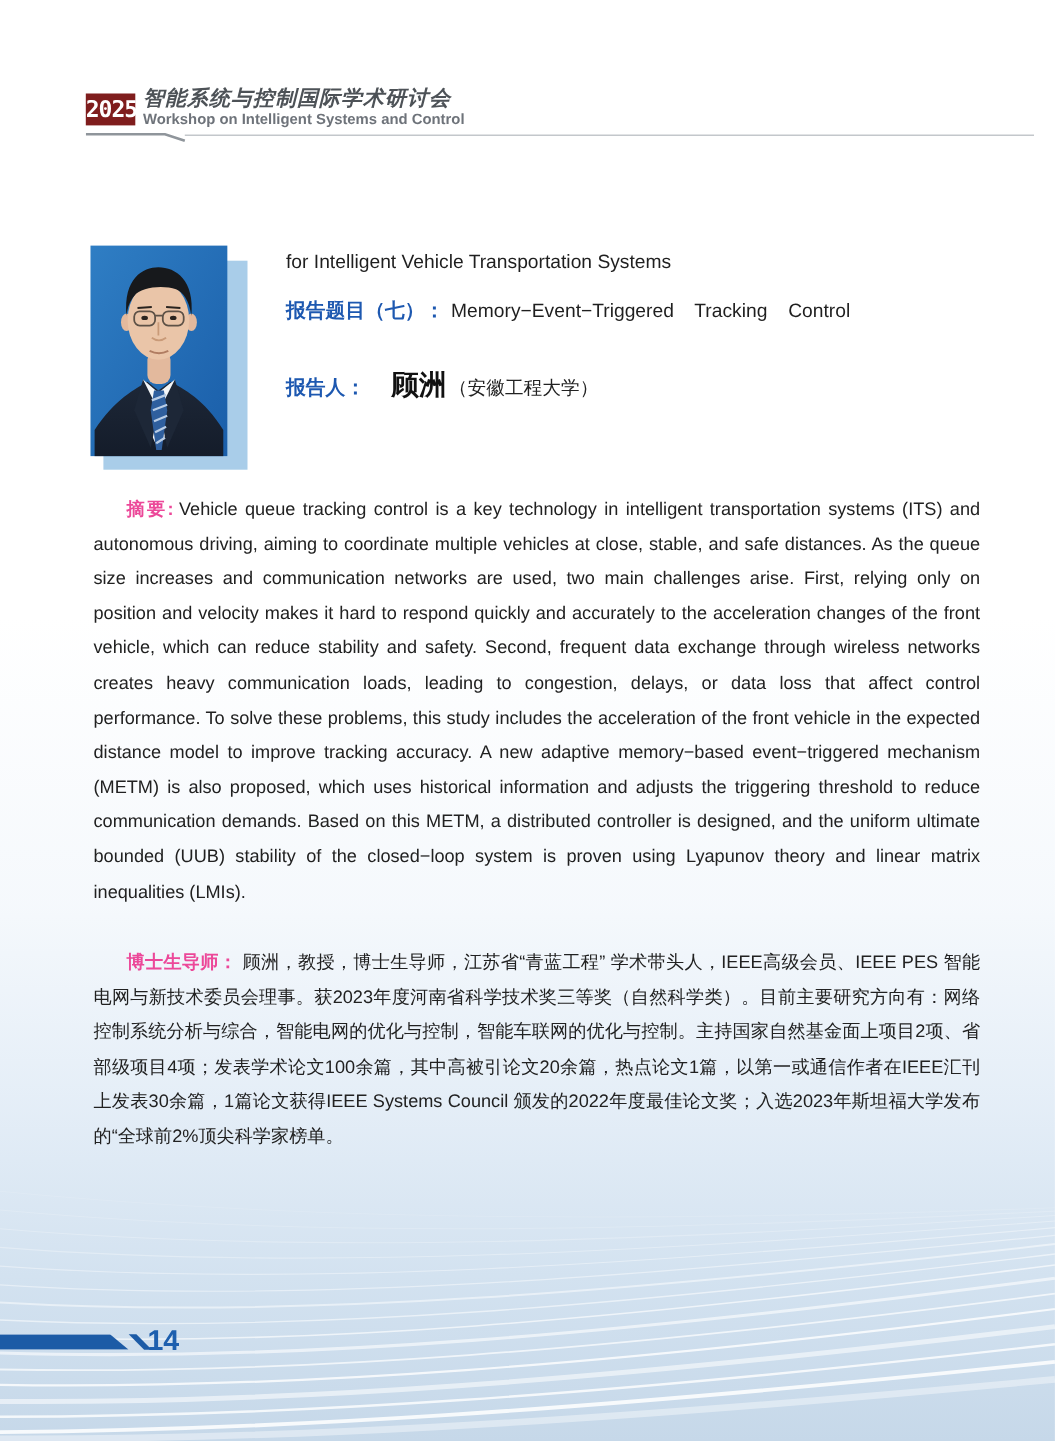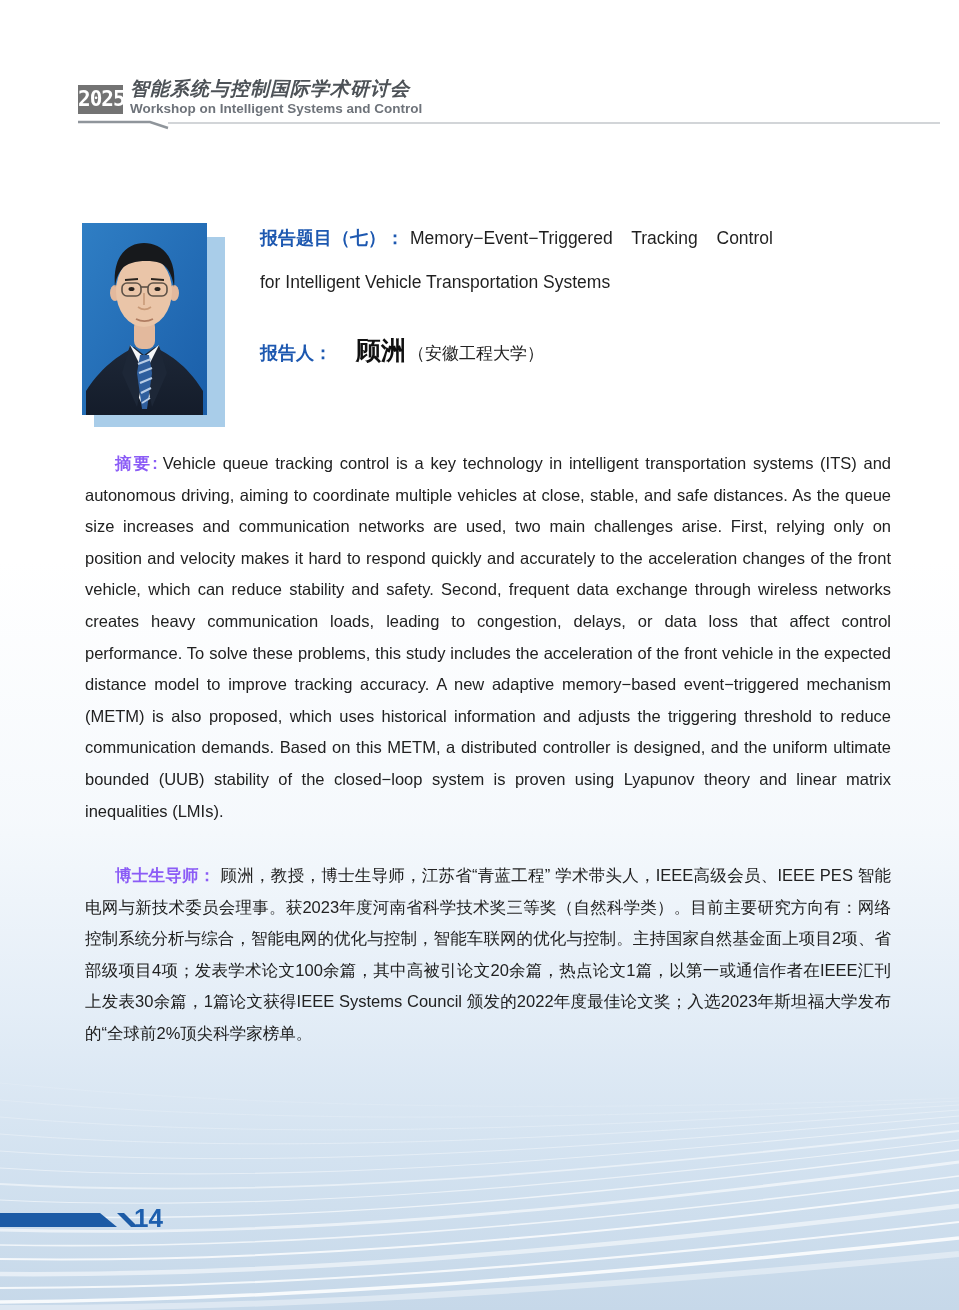--- a/index.html
+++ b/index.html
@@ -22,21 +22,21 @@
       #d3e2f0 80%,
       #c6d8e9 100%);
     pointer-events:none;
   }
   .bg-waves { position:absolute; left:0; bottom:0; pointer-events:none; }
 
   
   .header { position:absolute; left:0; top:0; width:959px; }
   .logo-box {
     position:absolute; left:78px; top:85px; width:45px; height:29px;
-    background:#737373; color:#ffffff; text-align:center;
+    background:#7f1d1d; color:#ffffff; text-align:center;
     font-family:"DejaVu Sans Mono", monospace;
     font-weight:800; font-size:21px; line-height:29px; letter-spacing:-1px;
   }
   .header-title-cn {
     position:absolute; left:130px; top:76px;
     font-size:19px; font-weight:bold; color:#4d5257; letter-spacing:1px;font-style:italic;
   }
   .header-title-en {
     position:absolute; left:130px; top:101px;
     font-size:13.5px; font-weight:bold; color:#6e737a;text-align:center;
@@ -63,21 +63,21 @@
 
   
   .para {
     position:absolute; left:85px; width:806px;
     font-size:16.5px; line-height:31.6px;
     text-align:justify; text-justify:inter-word;
     text-indent:30px; color:#212121;
   }
   .para-abstract { top:448px; }
   .para-bio { top:860px; }
-  .para-label { color:#8b5cf6; font-weight:bold; margin-right:5px; }
+  .para-label { color:#ec4899; font-weight:bold; margin-right:5px; }
 
   
   .footer-bar {
     position:absolute; left:0; top:1213px; width:117px; height:14px;
     background:#1c5ba6;
     clip-path:polygon(0 0, 100px 0, 117px 100%, 0 100%);
   }
   .footer-slash {
     position:absolute; left:117px; top:1213px; width:7px; height:14px;
     background:#1c5ba6;
@@ -168,24 +168,24 @@
     <ellipse cx="49.5" cy="66" rx="3" ry="2" fill="#2a241f"></ellipse>
     <ellipse cx="75.5" cy="66" rx="3" ry="2" fill="#2a241f"></ellipse>
 
     <path d="M62 70 L62 82 M56 84 C 60 87, 65 87, 69 84" fill="none" stroke="#c99a78" stroke-width="1.6"></path>
     <path d="M54 96 C 60 99, 65 99, 71 96" fill="none" stroke="#b07d62" stroke-width="1.8"></path>
   </svg>
 </div>
 
 <div class="talk-block">
   <div class="talk-line">
-    <span class="talk-label">报告题目（七）：</span><span class="talk-en-1">Memory−Event−Triggered Tracking Control</span>
+    <span>for Intelligent Vehicle Transportation Systems</span>
   </div>
   <div class="talk-line">
-    <span>for Intelligent Vehicle Transportation Systems</span>
+    <span class="talk-label">报告题目（七）：</span><span class="talk-en-1">Memory−Event−Triggered Tracking Control</span>
   </div>
 </div>
 
 <div class="speaker-line">
   <span class="speaker-label">报告人：</span><span class="speaker-name">顾洲</span><span class="speaker-affiliation">（安徽工程大学）</span>
 </div>
 
 <p class="para para-abstract">
   <span class="para-label">摘要:</span><span>Vehicle queue tracking control is a key technology in intelligent transportation systems (ITS) and autonomous driving, aiming to coordinate multiple vehicles at close, stable, and safe distances. As the queue size increases and communication networks are used, two main challenges arise. First, relying only on position and velocity makes it hard to respond quickly and accurately to the acceleration changes of the front vehicle, which can reduce stability and safety. Second, frequent data exchange through wireless networks creates heavy communication loads, leading to congestion, delays, or data loss that affect control performance. To solve these problems, this study includes the acceleration of the front vehicle in the expected distance model to improve tracking accuracy. A new adaptive memory−based event−triggered mechanism (METM) is also proposed, which uses historical information and adjusts the triggering threshold to reduce communication demands. Based on this METM, a distributed controller is designed, and the uniform ultimate bounded (UUB) stability of the closed−loop system is proven using Lyapunov theory and linear matrix inequalities (LMIs).</span>
 </p>

